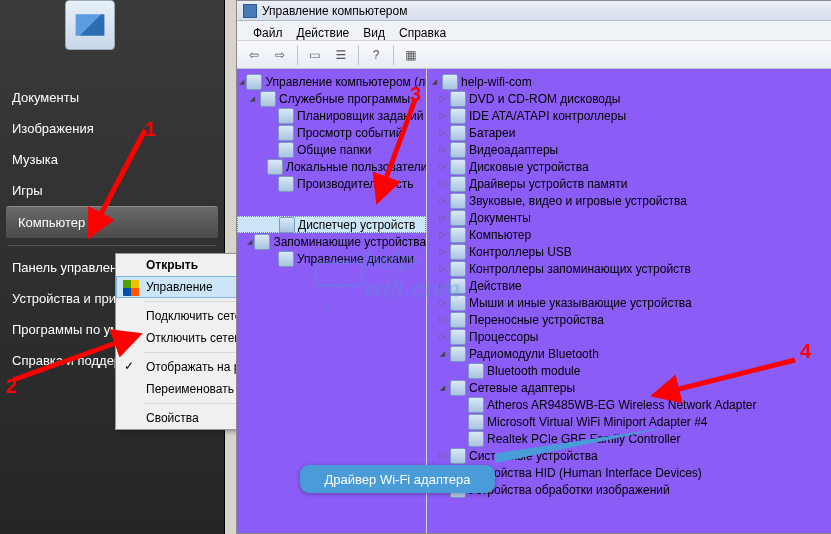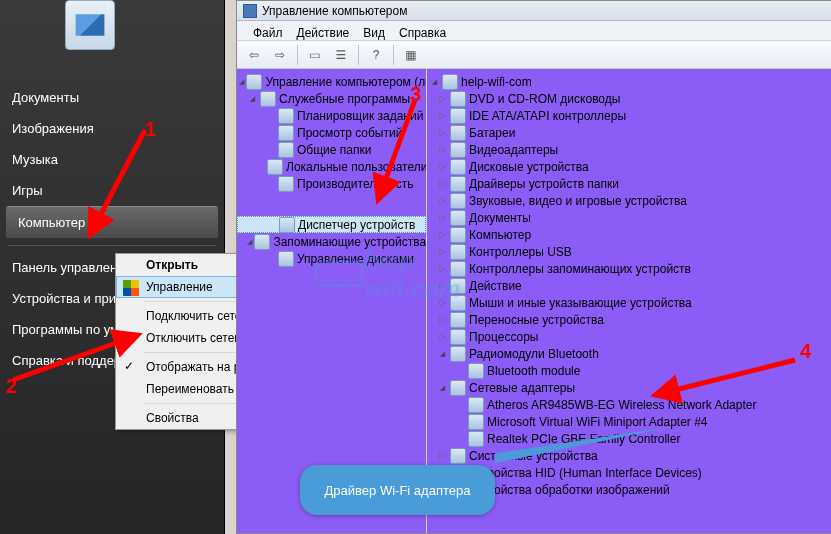--- a/index.html
+++ b/index.html
@@ -99,23 +99,23 @@
 
   .arrow {
     position: absolute; pointer-events: none;
   }
   .num-label {
     position: absolute; font-size: 20px; font-weight: bold; color: #f00;
     font-family: Arial, sans-serif;
   }
 
   .callout {
-    position: absolute; left: 300px; top: 465px; width: 195px; height: 50px;
+    position: absolute; left: 300px; top: 465px; width: 195px; height: 28px;
     background: #4a9cd8; color: #fff; font-size: 13px;
-    border-radius: 17px; display: flex; align-items: center; justify-content: center;
+    border-radius: 9px; display: flex; align-items: center; justify-content: center;
     box-shadow: 0 1px 4px rgba(0,0,0,0.3);
   }
   .callout::before {
     content: ""; position: absolute; right: -175px; top: -38px;
     width: 175px; height: 38px;
     background: #4a9cd8;
     clip-path: polygon(0 70%, 0 95%, 100% 0);
   }
 
   .watermark {
@@ -262,21 +262,21 @@
           <span>Видеоадаптеры</span>
         </div>
         <div class="dev-row indent-1">
           <span class="twisty closed"></span>
           <span class="node-icon"></span>
           <span>Дисковые устройства</span>
         </div>
         <div class="dev-row indent-1">
           <span class="twisty closed"></span>
           <span class="node-icon"></span>
-          <span>Драйверы устройств папки</span>
+          <span>Драйверы устройств памяти</span>
         </div>
         <div class="dev-row indent-1">
           <span class="twisty closed"></span>
           <span class="node-icon"></span>
           <span>Звуковые, видео и игровые устройства</span>
         </div>
         <div class="dev-row indent-1">
           <span class="twisty closed"></span>
           <span class="node-icon"></span>
           <span>Документы</span>

